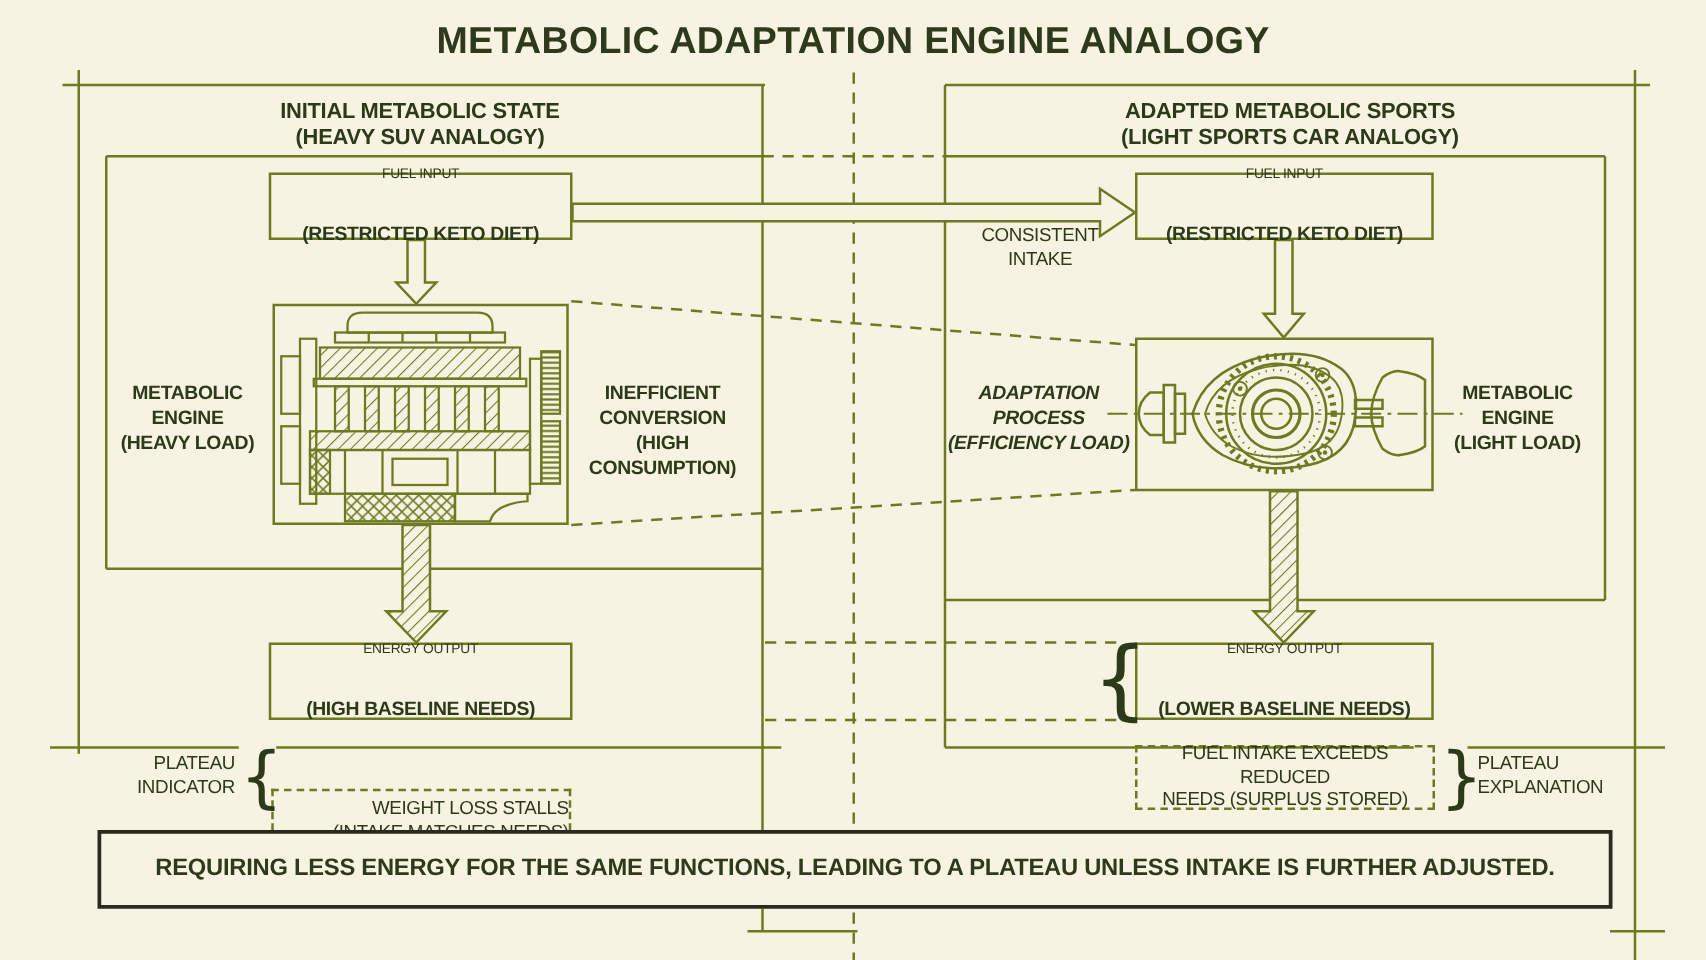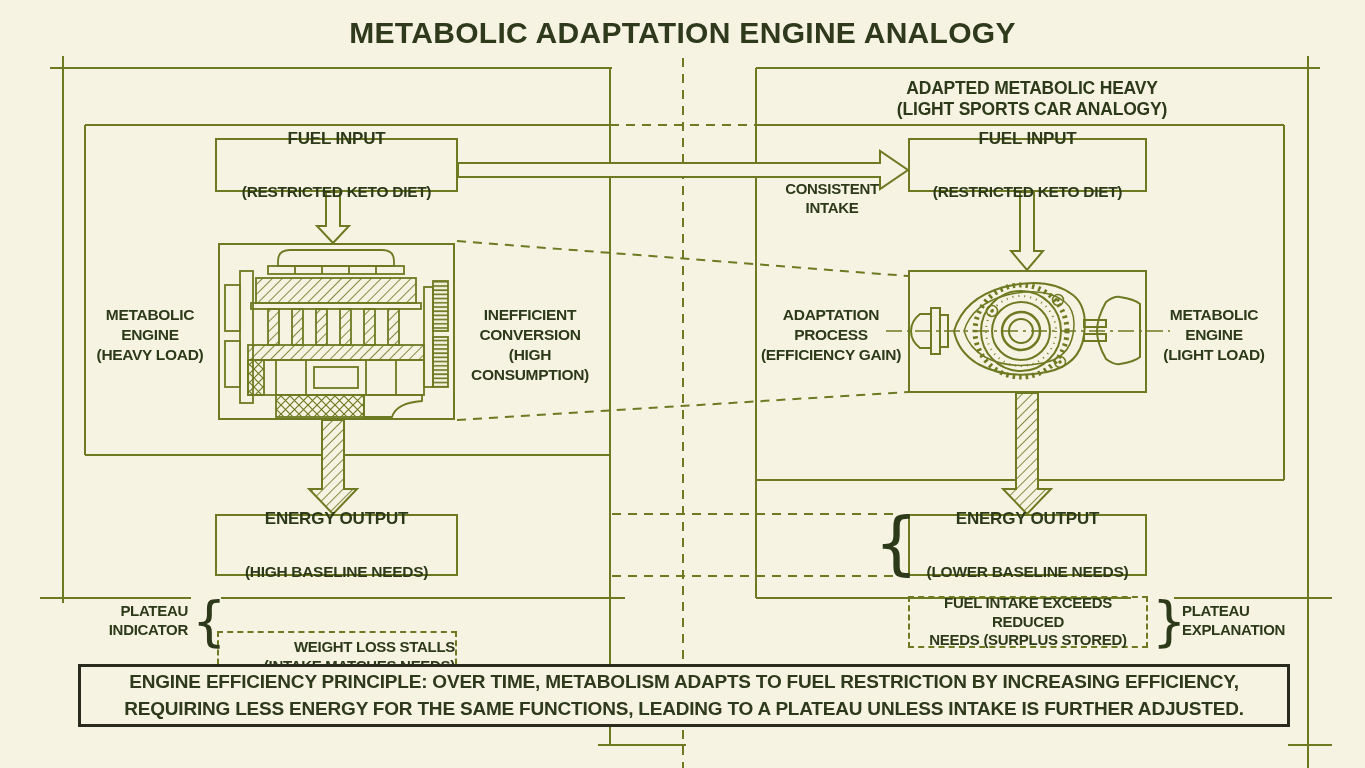--- a/index.html
+++ b/index.html
@@ -15,24 +15,24 @@
   }
   .abs{position:absolute;}
   .ctr{display:flex;flex-direction:column;align-items:center;justify-content:center;text-align:center;}
   .box{border:2px solid var(--olive);box-sizing:border-box;background:transparent;z-index:3;}
   .dashedbox{border:2px dashed var(--olive);box-sizing:border-box;z-index:3;}
   .title{
     left:0;top:12px;width:100%;height:42px;font-size:30px;font-weight:800;
     letter-spacing:.3px;color:#2e3a1b;z-index:3;
   }
   .hdr{font-size:17.5px;font-weight:700;line-height:1.22;letter-spacing:-0.2px;z-index:3;}
-  .bx1{font-size:17px;font-weight:700;line-height:1.3;letter-spacing:-0.2px;}
+  .bx1{font-size:11px;font-weight:400;line-height:1.3;letter-spacing:-0.2px;}
   .bx2{font-size:15.5px;font-weight:700;line-height:1.3;letter-spacing:-0.3px;margin-top:32px;}
   .lbl{font-size:15.5px;font-weight:700;line-height:1.3;letter-spacing:-0.3px;z-index:3;}
-  .sm{font-size:15px;font-weight:700;line-height:1.25;letter-spacing:-0.3px;z-index:3;}
+  .sm{font-size:15px;font-weight:400;line-height:1.25;letter-spacing:-0.3px;z-index:3;}
   .right-al{text-align:right;align-items:flex-end;}
   .left-al{text-align:left;align-items:flex-start;}
   .brace{
     font-family:"DejaVu Sans",sans-serif;font-weight:400;color:var(--ink);
     line-height:1;z-index:4;
   }
   .banner{
     left:78px;top:664px;width:1212px;height:63px;border:3px solid var(--banner);
     background:var(--bg);z-index:5;box-sizing:border-box;
     font-size:19px;font-weight:700;line-height:1.42;letter-spacing:-0.2px;color:#2e3a1b;
@@ -139,22 +139,26 @@
       <rect x="176" y="50" width="22" height="7"></rect>
       <rect x="176" y="64" width="22" height="7"></rect>
       <path d="M198,32 q8,-6 14,-5 q14,2 20,7 v53 q-6,5 -20,7 q-6,1 -14,-5 q-9,-16 -9,-28 q0,-13 9,-29 z"></path>
     </g>
 
     <path d="M886,331 H1170" stroke="#6d7a22" stroke-width="1.5" fill="none" stroke-dasharray="16 5 3 5"></path>
   </svg>
 
   <div class="abs ctr title">METABOLIC ADAPTATION ENGINE ANALOGY</div>
 
+  <div class="abs ctr hdr" style="left:146px;top:78px;width:380px;">
+    <div>INITIAL METABOLIC STATE</div>
+    <div>(HEAVY SUV ANALOGY)</div>
+  </div>
   <div class="abs ctr hdr" style="left:842px;top:78px;width:380px;">
-    <div>ADAPTED METABOLIC HEAVY</div>
+    <div>ADAPTED METABOLIC SPORTS</div>
     <div>(LIGHT SPORTS CAR ANALOGY)</div>
   </div>
 
   <div class="abs ctr box" style="left:215px;top:138px;width:243px;height:54px;">
     <div class="bx1">FUEL INPUT</div>
     <div class="bx2">(RESTRICTED KETO DIET)</div>
   </div>
   <div class="abs ctr box" style="left:908px;top:138px;width:239px;height:54px;">
     <div class="bx1">FUEL INPUT</div>
     <div class="bx2">(RESTRICTED KETO DIET)</div>
@@ -171,24 +175,24 @@
   <div class="abs ctr lbl" style="left:85px;top:305px;width:130px;">
     <div>METABOLIC</div>
     <div>ENGINE</div>
     <div>(HEAVY LOAD)</div>
   </div>
   <div class="abs ctr lbl" style="left:456px;top:305px;width:148px;justify-content:center;">
     <div>INEFFICIENT</div>
     <div>CONVERSION</div>
     <div>(HIGH CONSUMPTION)</div>
   </div>
-  <div class="abs ctr lbl" style="left:756px;top:305px;width:150px;">
+  <div class="abs ctr lbl" style="left:756px;top:305px;width:150px;font-style:italic;">
     <div>ADAPTATION</div>
     <div>PROCESS</div>
-    <div>(EFFICIENCY GAIN)</div>
+    <div>(EFFICIENCY LOAD)</div>
   </div>
   <div class="abs ctr lbl" style="left:1147px;top:305px;width:134px;">
     <div>METABOLIC</div>
     <div>ENGINE</div>
     <div>(LIGHT LOAD)</div>
   </div>
 
   <div class="abs ctr box" style="left:215px;top:514px;width:243px;height:62px;">
     <div class="bx1">ENERGY OUTPUT</div>
     <div class="bx2">(HIGH BASELINE NEEDS)</div>
@@ -214,17 +218,16 @@
     <div>FUEL INTAKE EXCEEDS REDUCED</div>
     <div>NEEDS (SURPLUS STORED)</div>
   </div>
   <div class="abs brace" style="left:1152px;top:595px;font-size:54px;">}</div>
   <div class="abs ctr sm left-al" style="left:1182px;top:602px;width:130px;">
     <div>PLATEAU</div>
     <div>EXPLANATION</div>
   </div>
 
   <div class="abs ctr banner">
-    <div>ENGINE EFFICIENCY PRINCIPLE: OVER TIME, METABOLISM ADAPTS TO FUEL RESTRICTION BY INCREASING EFFICIENCY,</div>
     <div>REQUIRING LESS ENERGY FOR THE SAME FUNCTIONS, LEADING TO A PLATEAU UNLESS INTAKE IS FURTHER ADJUSTED.</div>
   </div>
 
 </div>
 
 </body></html>

